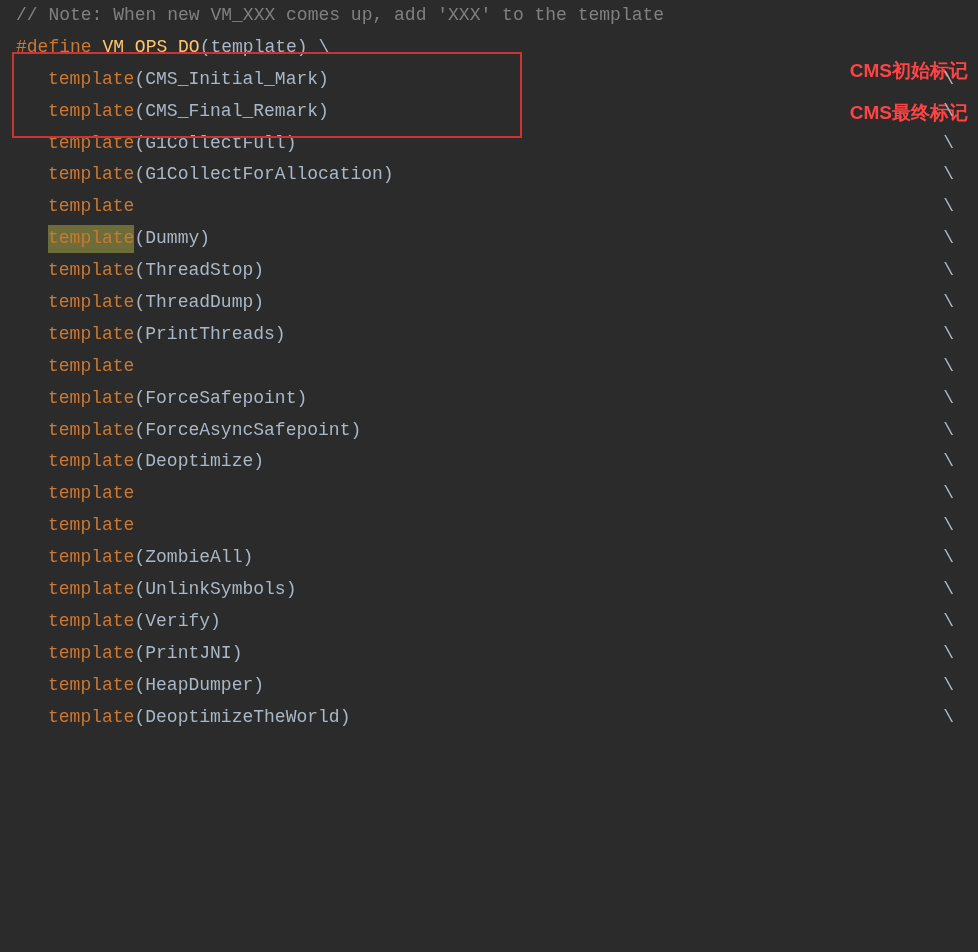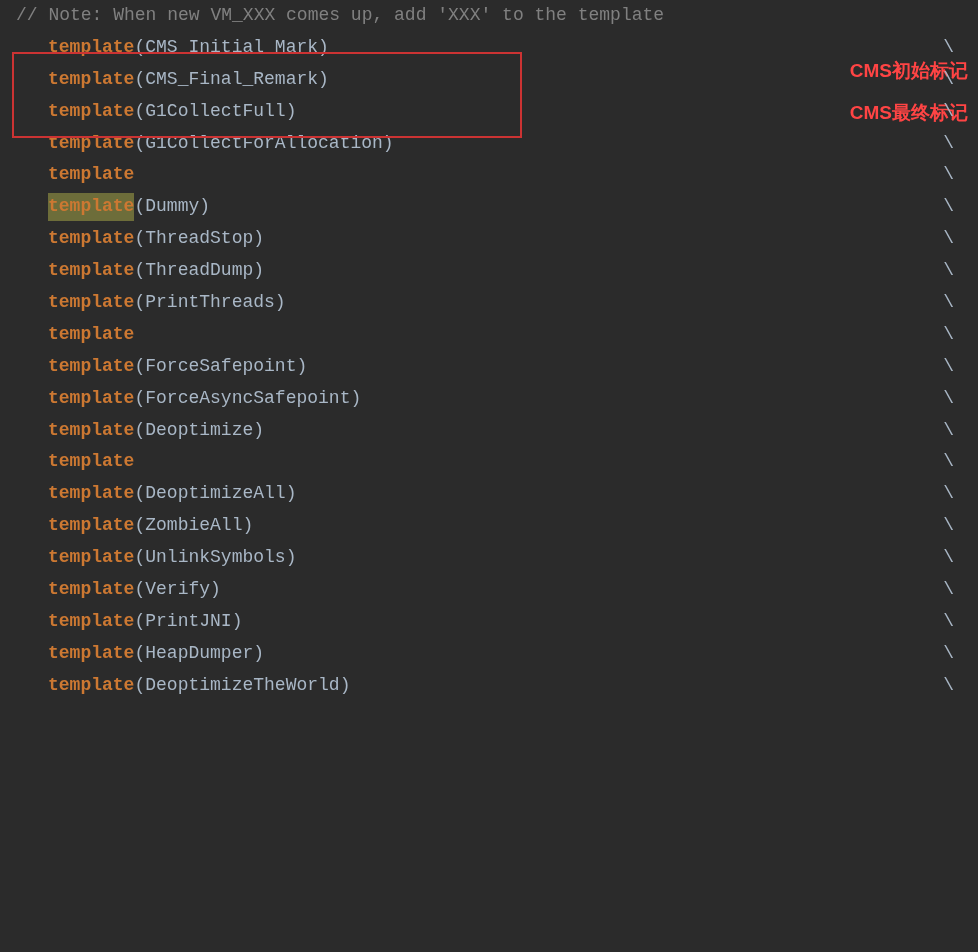--- a/index.html
+++ b/index.html
@@ -40,21 +40,20 @@
     .keyword {
       color: #cc7832;
     }
 
     .macro-name {
       color: #ffc66d;
     }
 
     .template-keyword {
       color: #cc7832;
-      font-weight: bold;
     }
 
     .paren-content {
       color: #a9b7c6;
     }
 
     .backslash {
       color: #a9b7c6;
       margin-left: auto;
       padding-right: 8px;
@@ -99,20 +98,26 @@
   </style>
 </head>
 <body>
 
 <div class="code-container">
 
   <div class="code-line">
     <span class="comment">// Note: When new VM_XXX comes up, add 'XXX' to the template</span>
   </div>
 
+  <div class="code-line">
+    <span class="keyword">#define</span>
+    <span class="paren-content">&nbsp;</span>
+    <span class="macro-name">VM_OPS_DO</span>
+    <span class="paren-content">(template) \</span>
+  </div>
 
   <div class="highlighted-box"></div>
 
   <div class="annotation annotation-1">CMS初始标记</div>
   <div class="annotation annotation-2">CMS最终标记</div>
 
   <div class="code-line line-indent">
     <span class="template-keyword">template</span>
     <span class="paren-content">(CMS_Initial_Mark)</span>
     <span class="backslash">\</span>
@@ -188,21 +193,20 @@
     <span class="backslash">\</span>
   </div>
 
   <div class="code-line line-indent">
     <span class="template-keyword">template</span>
     <span class="backslash">\</span>
   </div>
 
   <div class="code-line line-indent">
     <span class="template-keyword">template</span>
-    <span class="paren-content">(DeoptimizeAll)</span>
     <span class="backslash">\</span>
   </div>
 
   <div class="code-line line-indent">
     <span class="template-keyword">template</span>
     <span class="paren-content">(ZombieAll)</span>
     <span class="backslash">\</span>
   </div>
 
   <div class="code-line line-indent">

